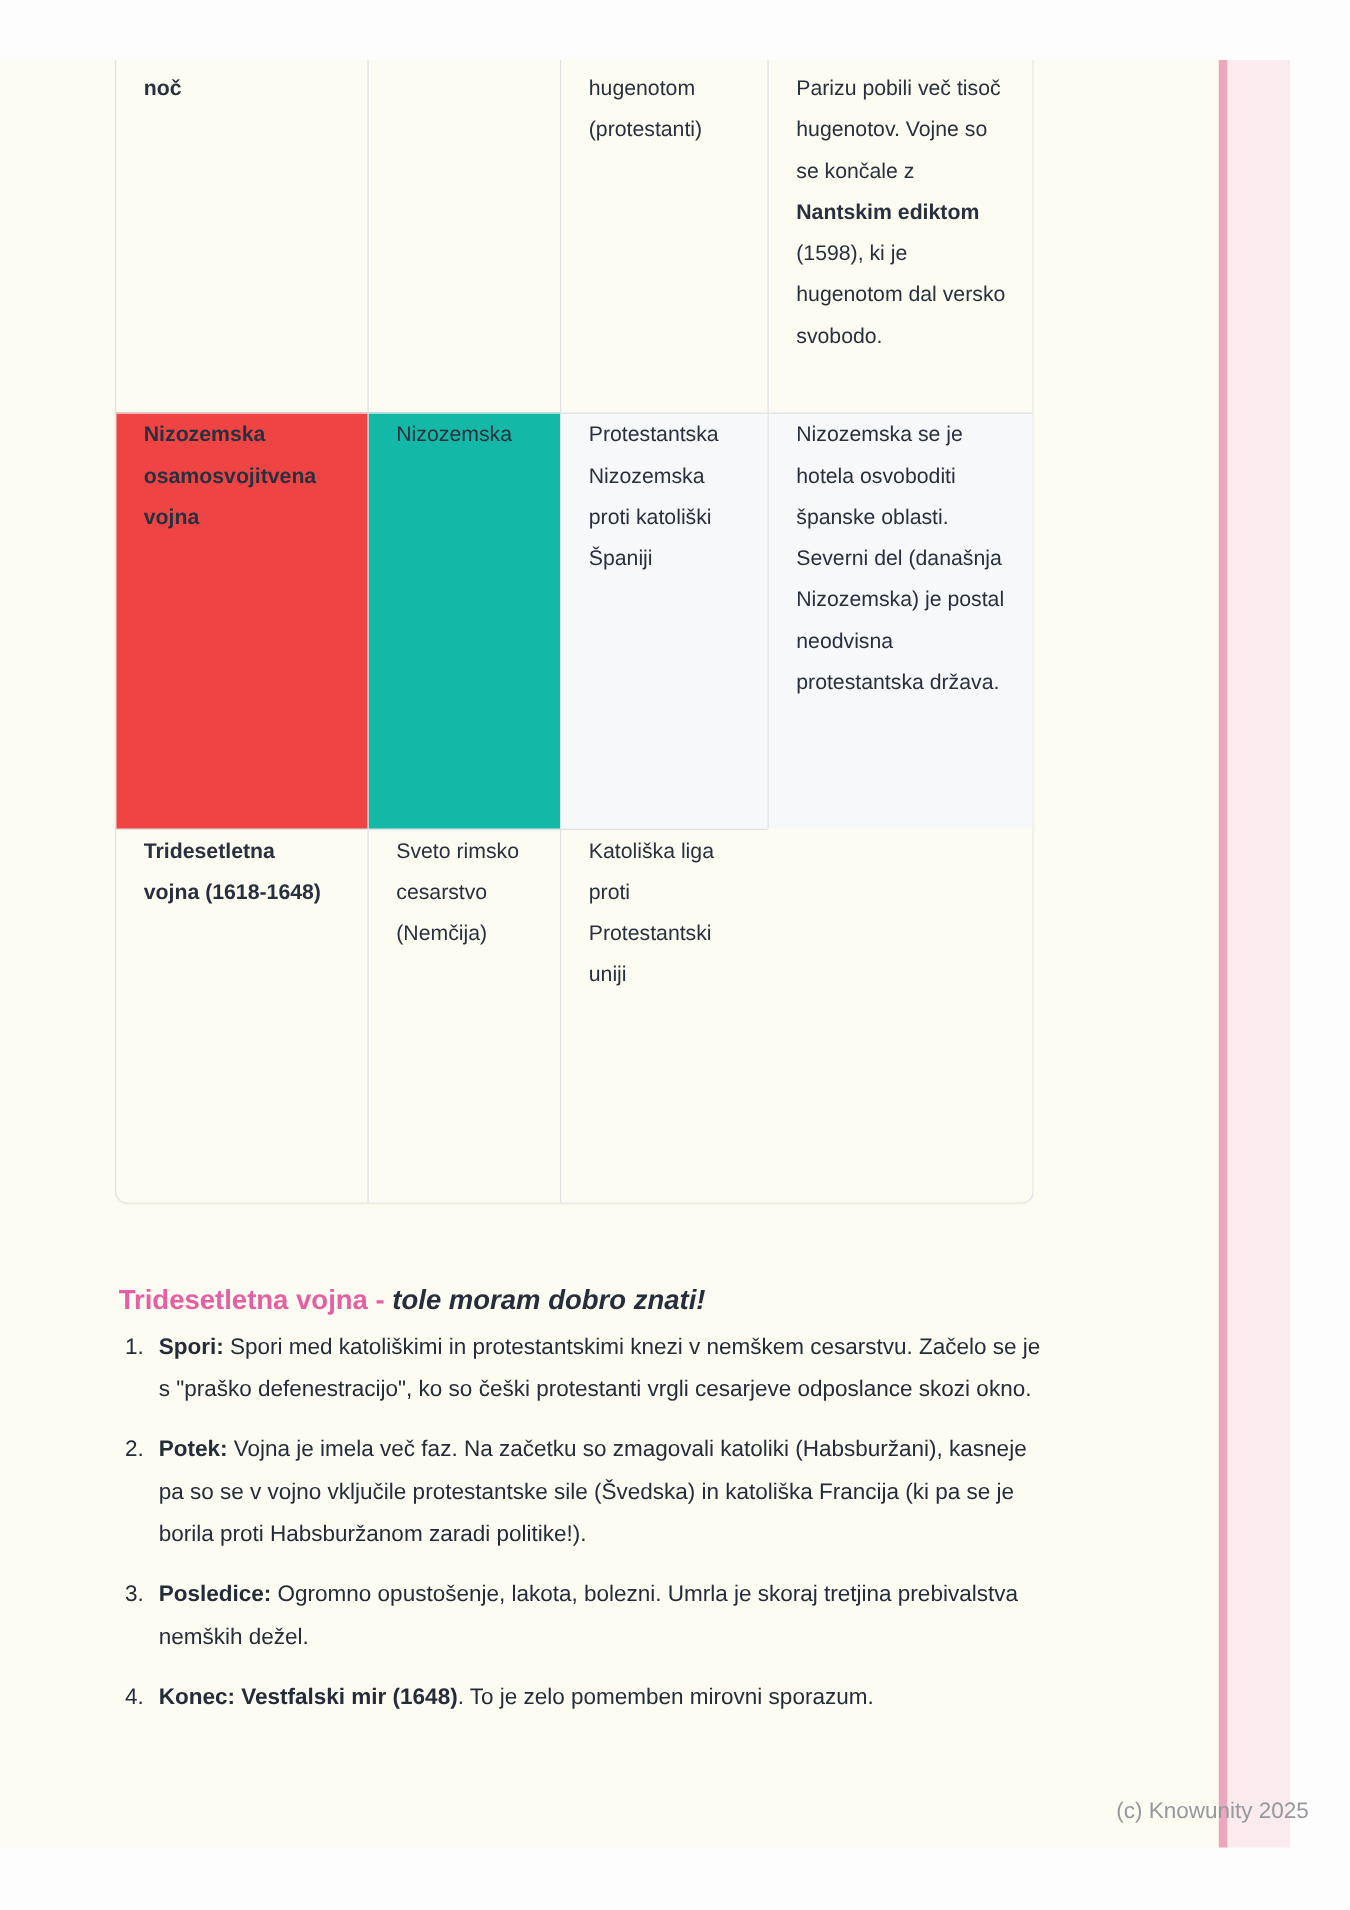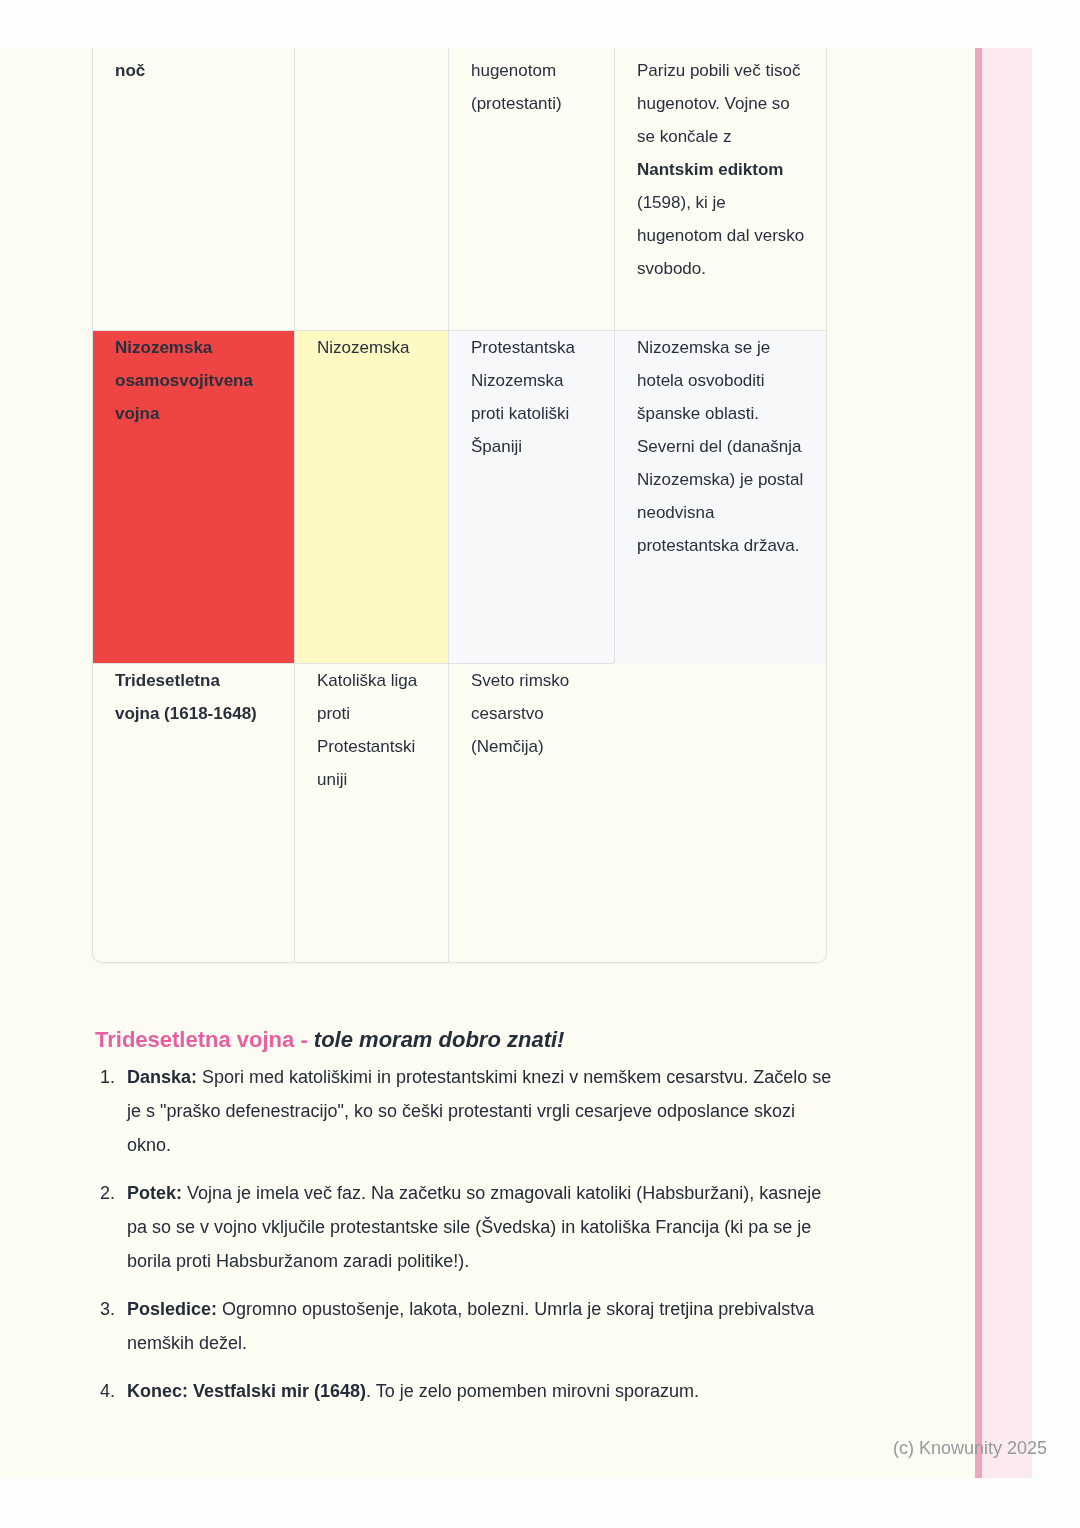--- a/index.html
+++ b/index.html
@@ -137,47 +137,47 @@
   <div class="cell" style="border-top:none;justify-content:flex-start;padding-top:6px;">
       <span><span>hugenotom (protestanti)</span></span>
     </div>
   <div class="cell" style="border-top:none;justify-content:flex-start;padding-top:6px;">
       <span><span>Parizu pobili več tisoč hugenotov. Vojne so se končale z </span><b>Nantskim ediktom</b><span> (1598), ki je hugenotom dal versko svobodo.</span></span>
     </div>
 
   <div class="cell first-col war-name" style="background:#ef4444;">
       <span><b>Nizozemska osamosvojitvena vojna</b></span>
     </div>
-  <div class="cell" style="background:#fef9c3;">
+  <div class="cell" style="background:#14b8a6;">
       <span><span>Nizozemska</span></span>
     </div>
   <div class="cell" style="background:#f7f8fa;">
       <span><span>Protestantska Nizozemska proti katoliški Španiji</span></span>
     </div>
   <div class="cell" style="background:#f7f8fa;">
       <span><span>Nizozemska se je hotela osvoboditi španske oblasti. Severni del (današnja Nizozemska) je postal neodvisna protestantska država.</span></span>
     </div>
 
   <div class="cell first-col war-name">
       <span><b>Tridesetletna vojna (1618-1648)</b></span>
     </div>
   <div class="cell">
-      <span><span>Katoliška liga proti Protestantski uniji</span></span>
+      <span><span>Sveto rimsko cesarstvo (Nemčija)</span></span>
     </div>
   <div class="cell">
-      <span><span>Sveto rimsko cesarstvo (Nemčija)</span></span>
+      <span><span>Katoliška liga proti Protestantski uniji</span></span>
     </div>
 </div>
 
 <h2 class="section-heading"><span class="heading-pink">Tridesetletna vojna - </span><span class="heading-italic">tole moram dobro znati!</span></h2>
 
 <div class="facts-list">
   <div class="fact-item">
     <span class="fact-number">1.</span>
-    <span><b>Danska:</b><span> Spori med katoliškimi in protestantskimi knezi v nemškem cesarstvu. Začelo se je s "praško defenestracijo", ko so češki protestanti vrgli cesarjeve odposlance skozi okno.</span></span>
+    <span><b>Spori:</b><span> Spori med katoliškimi in protestantskimi knezi v nemškem cesarstvu. Začelo se je s "praško defenestracijo", ko so češki protestanti vrgli cesarjeve odposlance skozi okno.</span></span>
   </div>
   <div class="fact-item">
     <span class="fact-number">2.</span>
     <span><b>Potek:</b><span> Vojna je imela več faz. Na začetku so zmagovali katoliki (Habsburžani), kasneje pa so se v vojno vključile protestantske sile (Švedska) in katoliška Francija (ki pa se je borila proti Habsburžanom zaradi politike!).</span></span>
   </div>
   <div class="fact-item">
     <span class="fact-number">3.</span>
     <span><b>Posledice:</b><span> Ogromno opustošenje, lakota, bolezni. Umrla je skoraj tretjina prebivalstva nemških dežel.</span></span>
   </div>
   <div class="fact-item">

